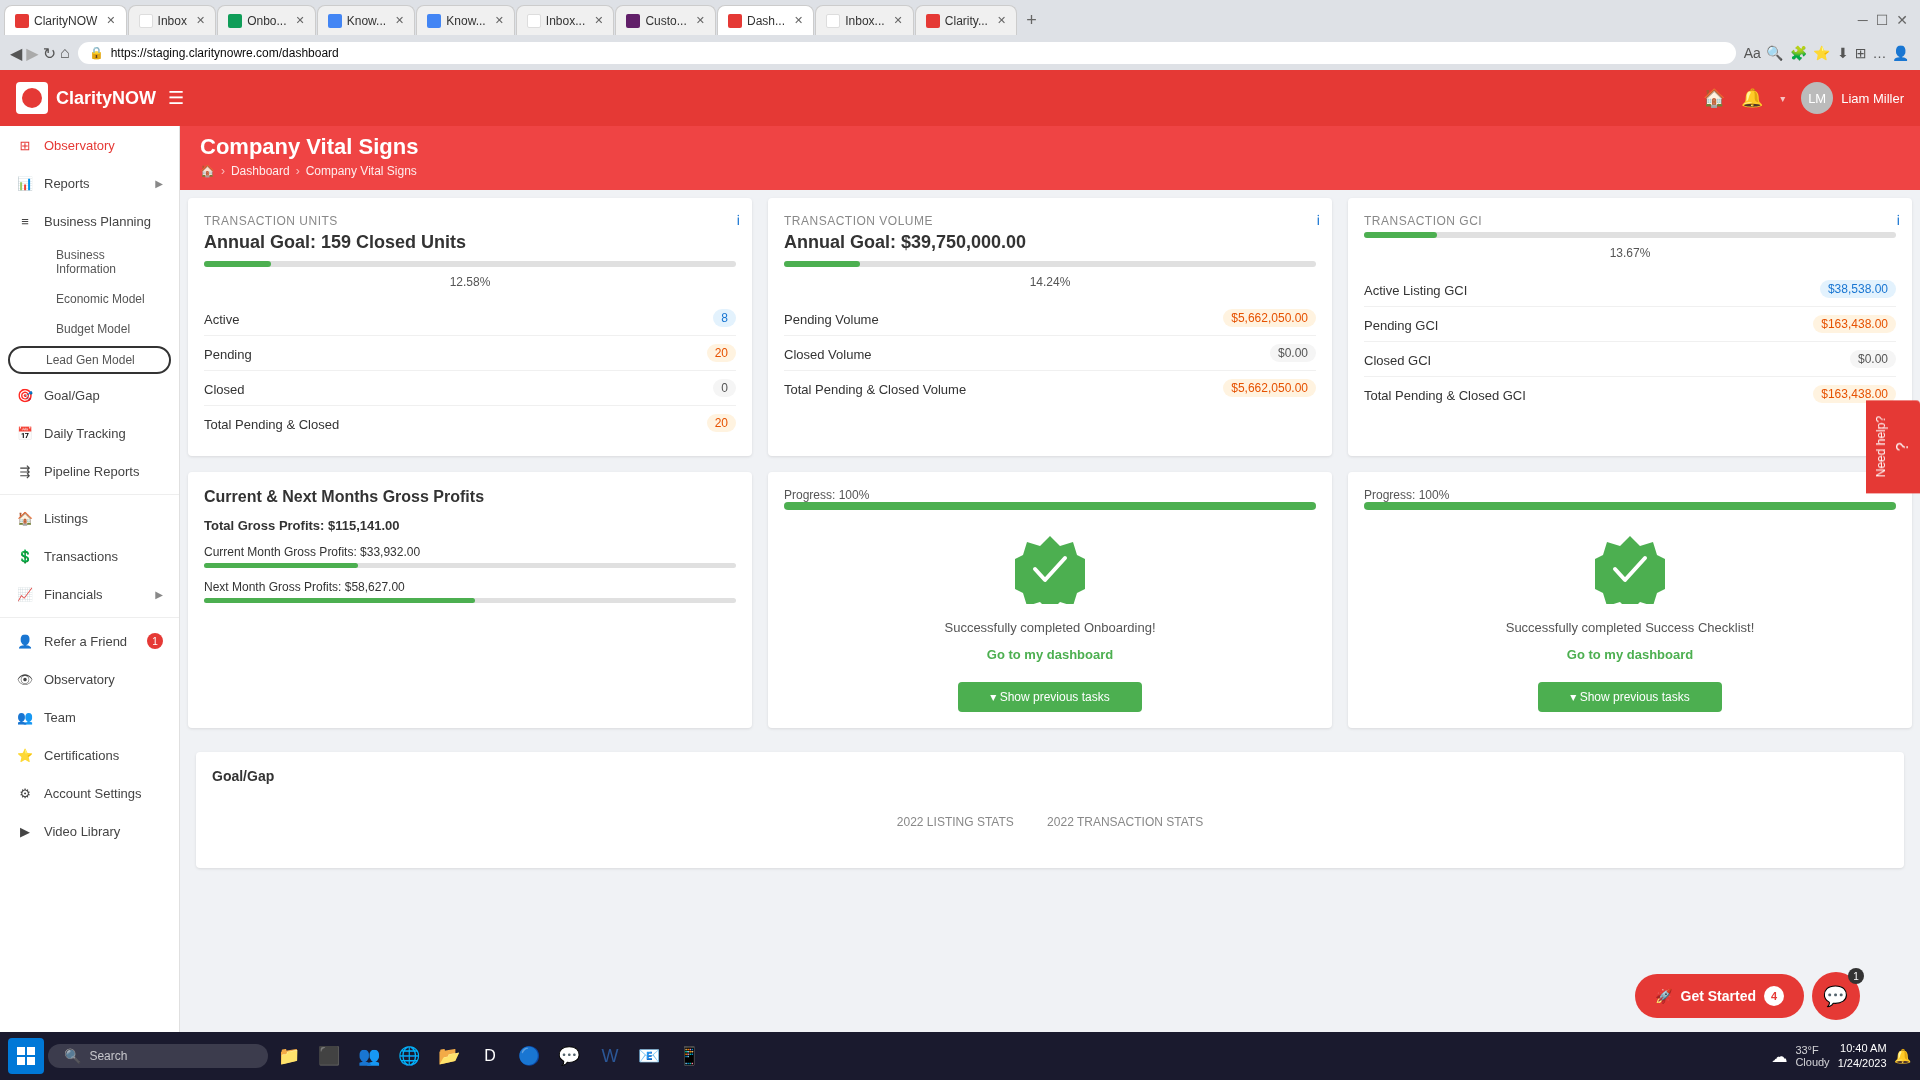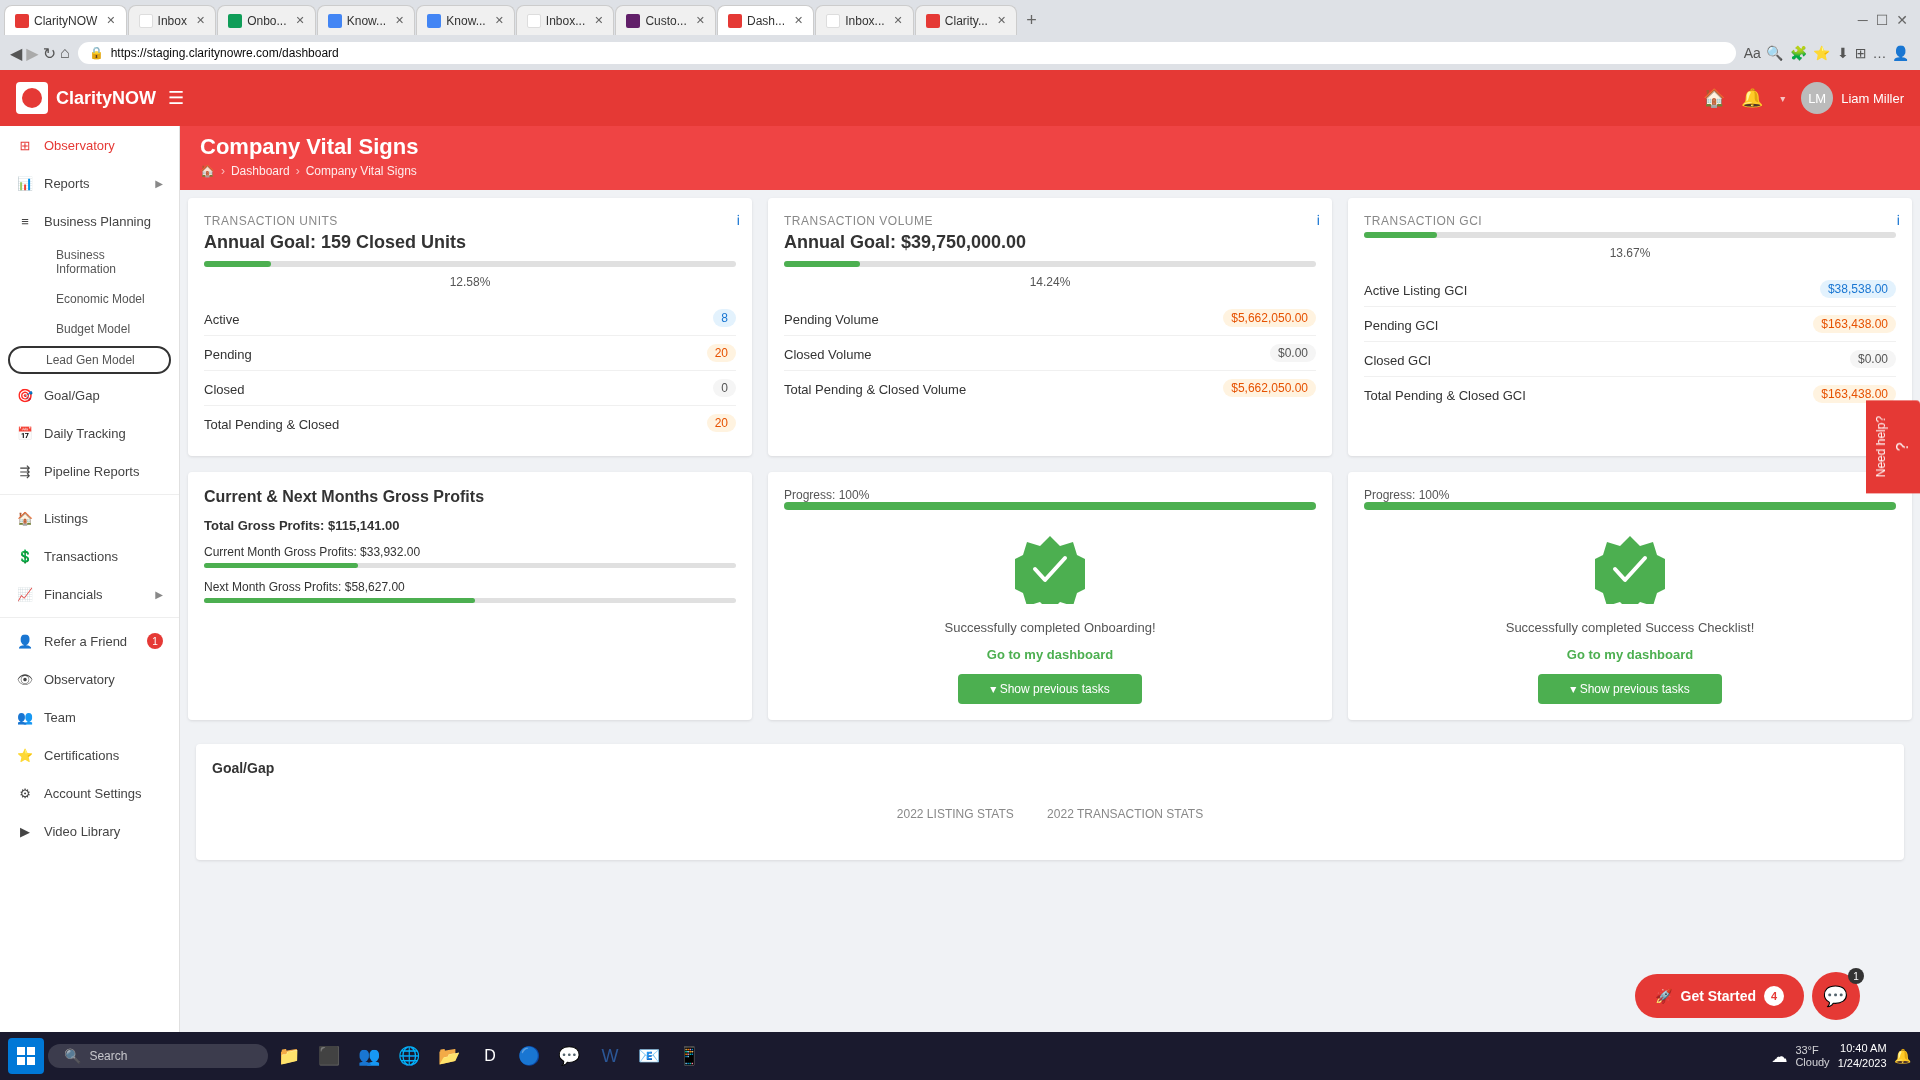--- a/index.html
+++ b/index.html
@@ -86,21 +86,21 @@
     .gp-bar-fill { background: #4caf50; height: 5px; border-radius: 3px; }
 
     
     .completion-card { background: white; margin: 8px; border-radius: 4px; padding: 16px; box-shadow: 0 1px 3px rgba(0,0,0,0.1); display: flex; flex-direction: column; align-items: center; }
     .completion-progress-label { font-size: 12px; color: #555; align-self: flex-start; }
     .completion-progress-bar-bg { background: #e0e0e0; height: 8px; border-radius: 4px; width: 100%; margin-bottom: 20px; }
     .completion-progress-bar-fill { background: #4caf50; height: 8px; border-radius: 4px; }
     .checkmark-badge { width: 70px; height: 70px; margin: 16px 0; }
     .completion-text { color: #555; font-size: 13px; text-align: center; margin-bottom: 12px; }
     .completion-link { color: #4caf50; font-size: 13px; font-weight: 600; cursor: pointer; text-decoration: none; }
-    .show-prev-btn { background: #4caf50; color: white; border: none; border-radius: 4px; padding: 8px 32px; font-size: 12px; cursor: pointer; margin-top: 12px; }
+    .show-prev-btn { background: #4caf50; color: white; border: none; border-radius: 4px; padding: 8px 32px; font-size: 12px; cursor: pointer; margin-top: 20px; }
 
     
     .bottom-row { display: grid; grid-template-columns: 1fr 1fr 1fr; gap: 0; }
     .bottom-card { background: white; margin: 8px; border-radius: 4px; padding: 16px; box-shadow: 0 1px 3px rgba(0,0,0,0.1); }
     .bottom-card-title { font-size: 14px; font-weight: bold; color: #333; margin-bottom: 8px; }
 
     
     .taskbar { position: fixed; bottom: 0; left: 0; right: 0; height: 48px; background: #1a1a2e; display: flex; align-items: center; padding: 0 8px; gap: 4px; z-index: 200; }
     .taskbar-start { width: 36px; height: 36px; background: #0078d7; border-radius: 4px; display: flex; align-items: center; justify-content: center; cursor: pointer; }
     .taskbar-icon { width: 36px; height: 36px; display: flex; align-items: center; justify-content: center; cursor: pointer; border-radius: 4px; }

